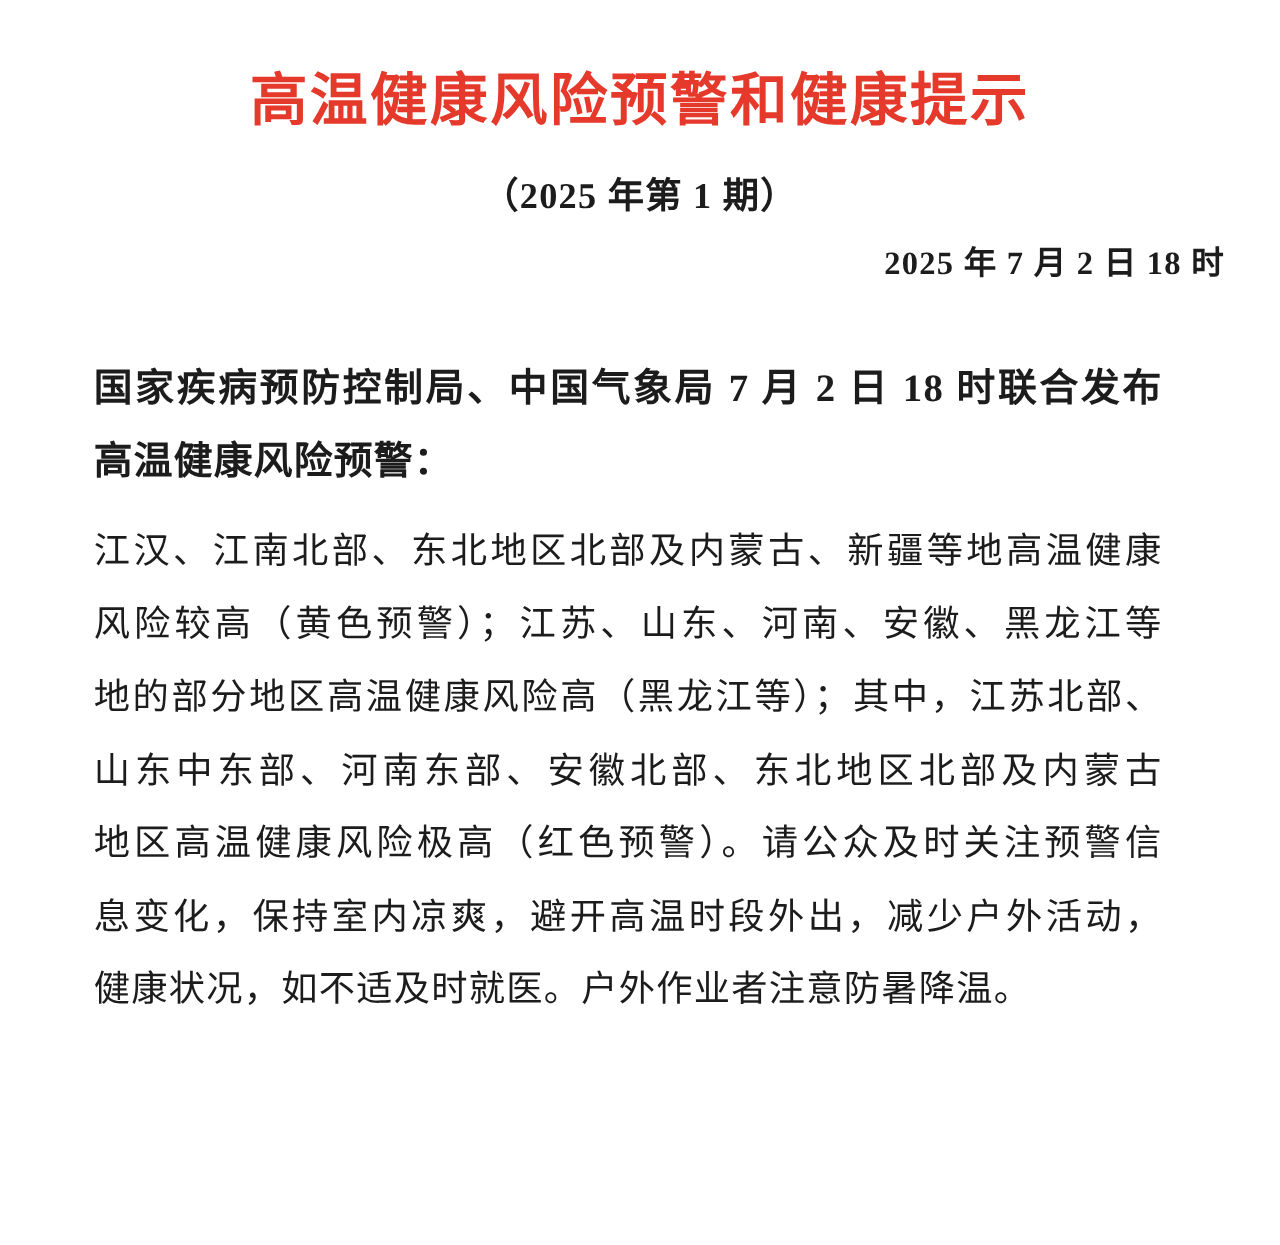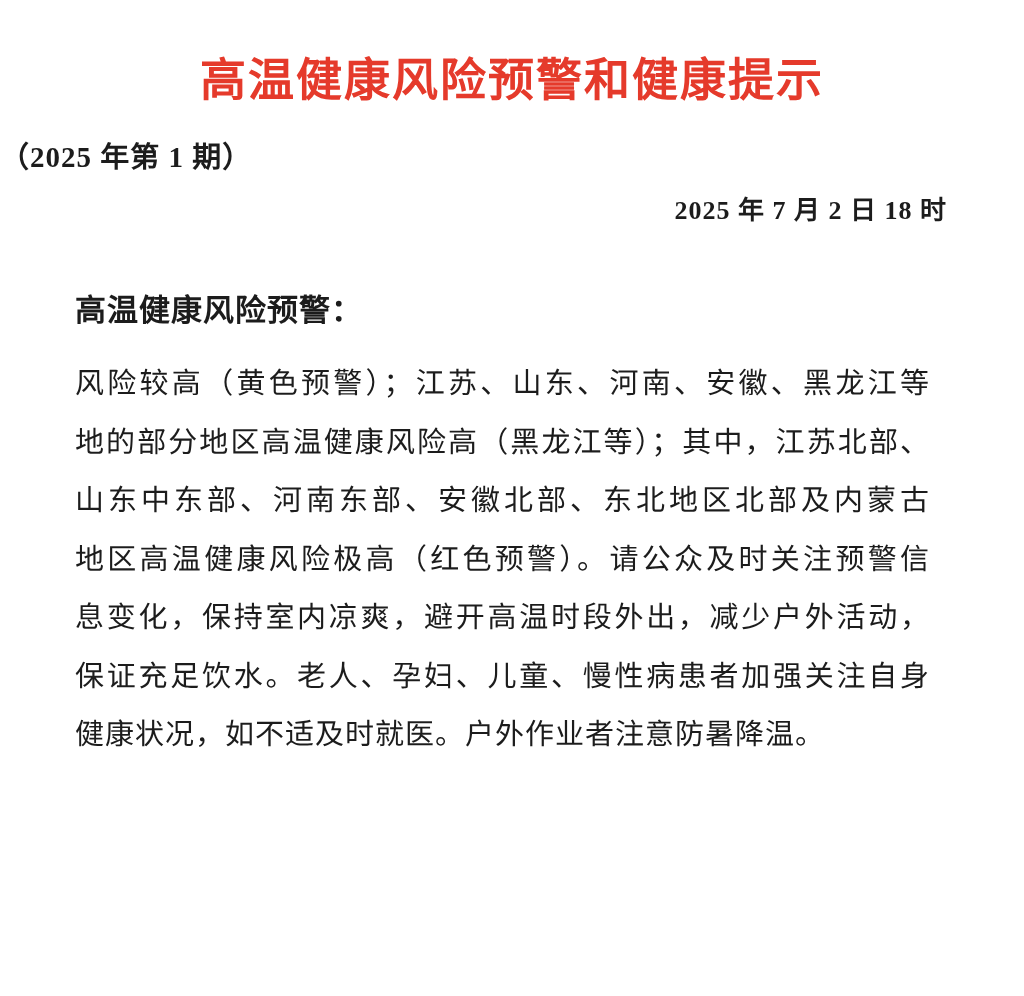--- a/index.html
+++ b/index.html
@@ -22,30 +22,30 @@
     text-align: center;
     font-size: 46px;
     line-height: 58px;
     font-weight: bold;
     color: #e53a2b;
     letter-spacing: 2px;
     font-family: "Liberation Serif", "DejaVu Serif", serif;
   }
   .doc-issue {
     margin-top: 30px;
-    text-align: left;
+    text-align: center;
     font-size: 29px;
     line-height: 34px;
     font-weight: bold;
     letter-spacing: 1px;
   }
   .doc-datetime {
     margin-top: 22px;
     text-align: right;
-    padding-right: 77px;
+    padding-right: 44px;
     font-size: 26px;
     line-height: 30px;
     font-weight: bold;
     letter-spacing: 1px;
   }
   .doc-heading {
     margin: 56px 94px 0 75px;
     font-size: 31px;
     font-weight: bold;
     letter-spacing: 1px;
@@ -75,26 +75,27 @@
 
 <div class="page">
 
   <h1 class="doc-title" style="color: rgb(229, 58, 43);">高温健康风险预警和健康提示</h1>
 
   <div class="doc-issue">（2025 年第 1 期）</div>
 
   <div class="doc-datetime">2025 年 7 月 2 日 18 时</div>
 
   <div class="doc-heading">
+    <div class="line justified">国家疾病预防控制局、中国气象局 7 月 2 日 18 时联合发布</div>
     <div class="line plain">高温健康风险预警：</div>
   </div>
 
   <div class="doc-body">
+    <div class="line justified">江汉、江南北部、东北地区北部及内蒙古、新疆等地高温健康</div>
     <div class="line justified">风险较高（黄色预警）；江苏、山东、河南、安徽、黑龙江等</div>
     <div class="line justified">地的部分地区高温健康风险高（黑龙江等）；其中，江苏北部、</div>
     <div class="line justified">山东中东部、河南东部、安徽北部、东北地区北部及内蒙古</div>
     <div class="line justified">地区高温健康风险极高（红色预警）。请公众及时关注预警信</div>
     <div class="line justified">息变化，保持室内凉爽，避开高温时段外出，减少户外活动，</div>
-    <div class="line justified">保证充足饮水。老人、孕妇、儿童、慢性病患者加强关注自身</div>
     <div class="line plain">健康状况，如不适及时就医。户外作业者注意防暑降温。</div>
   </div>
 
 </div>
 
 </body></html>

